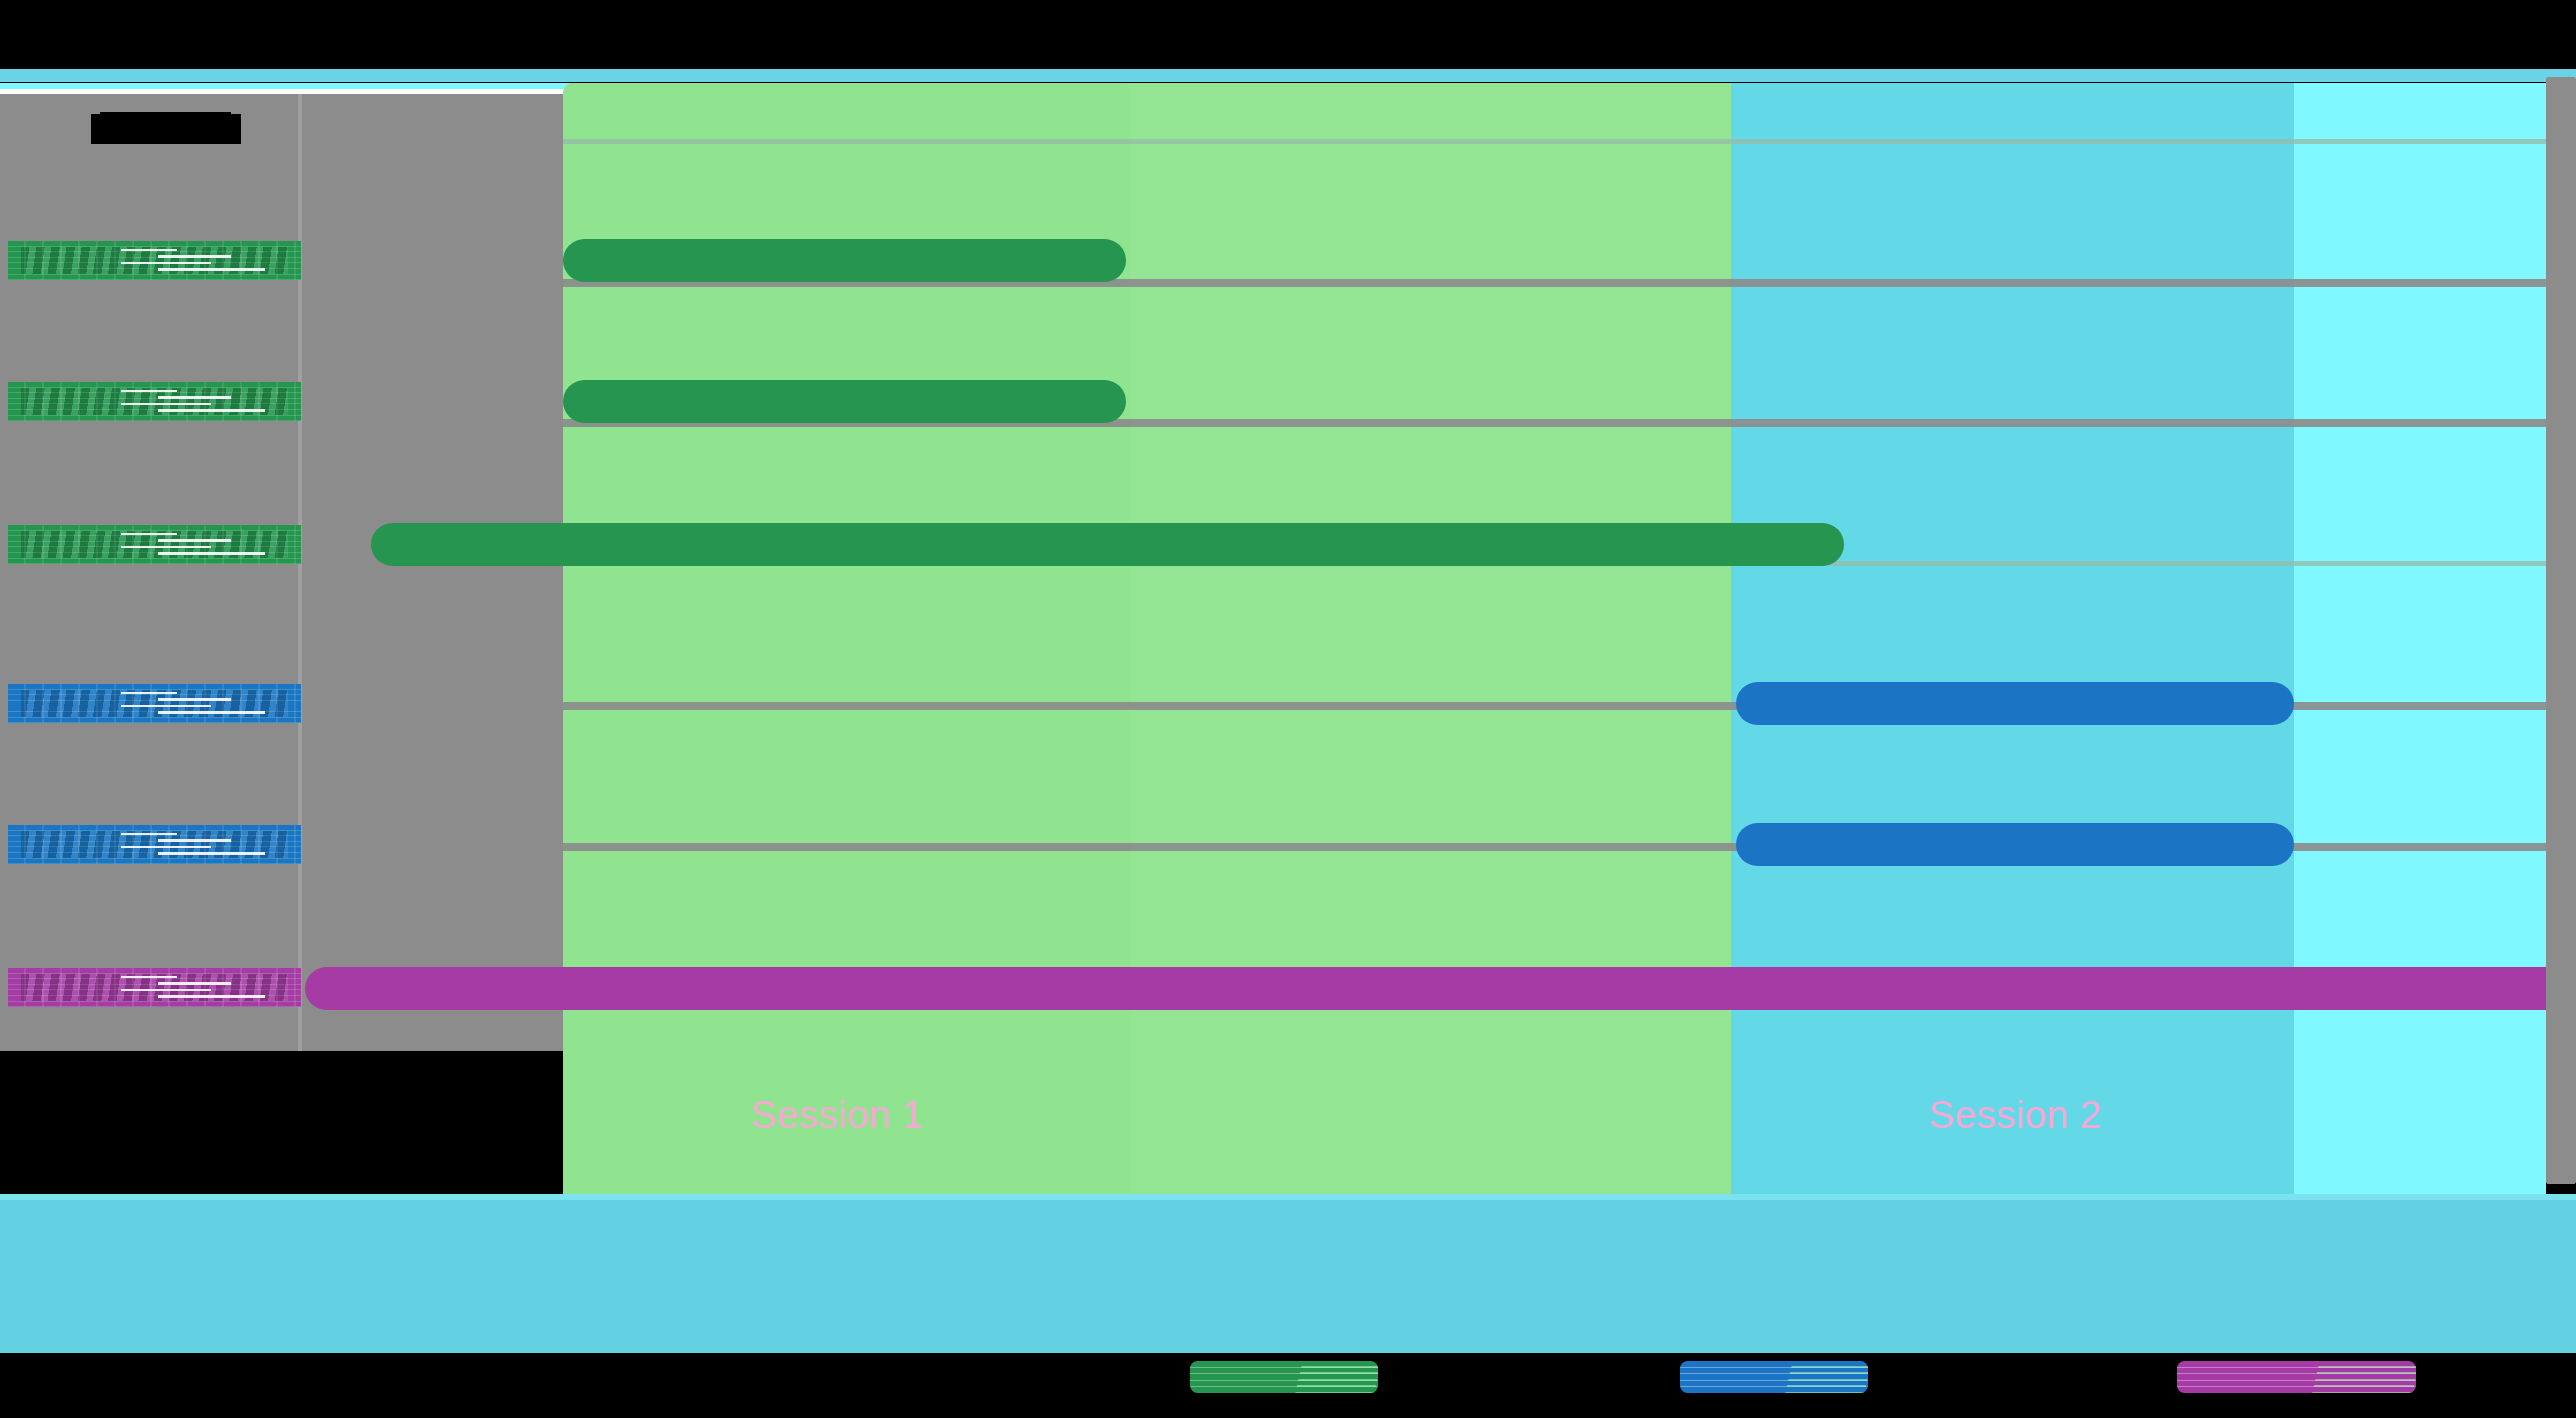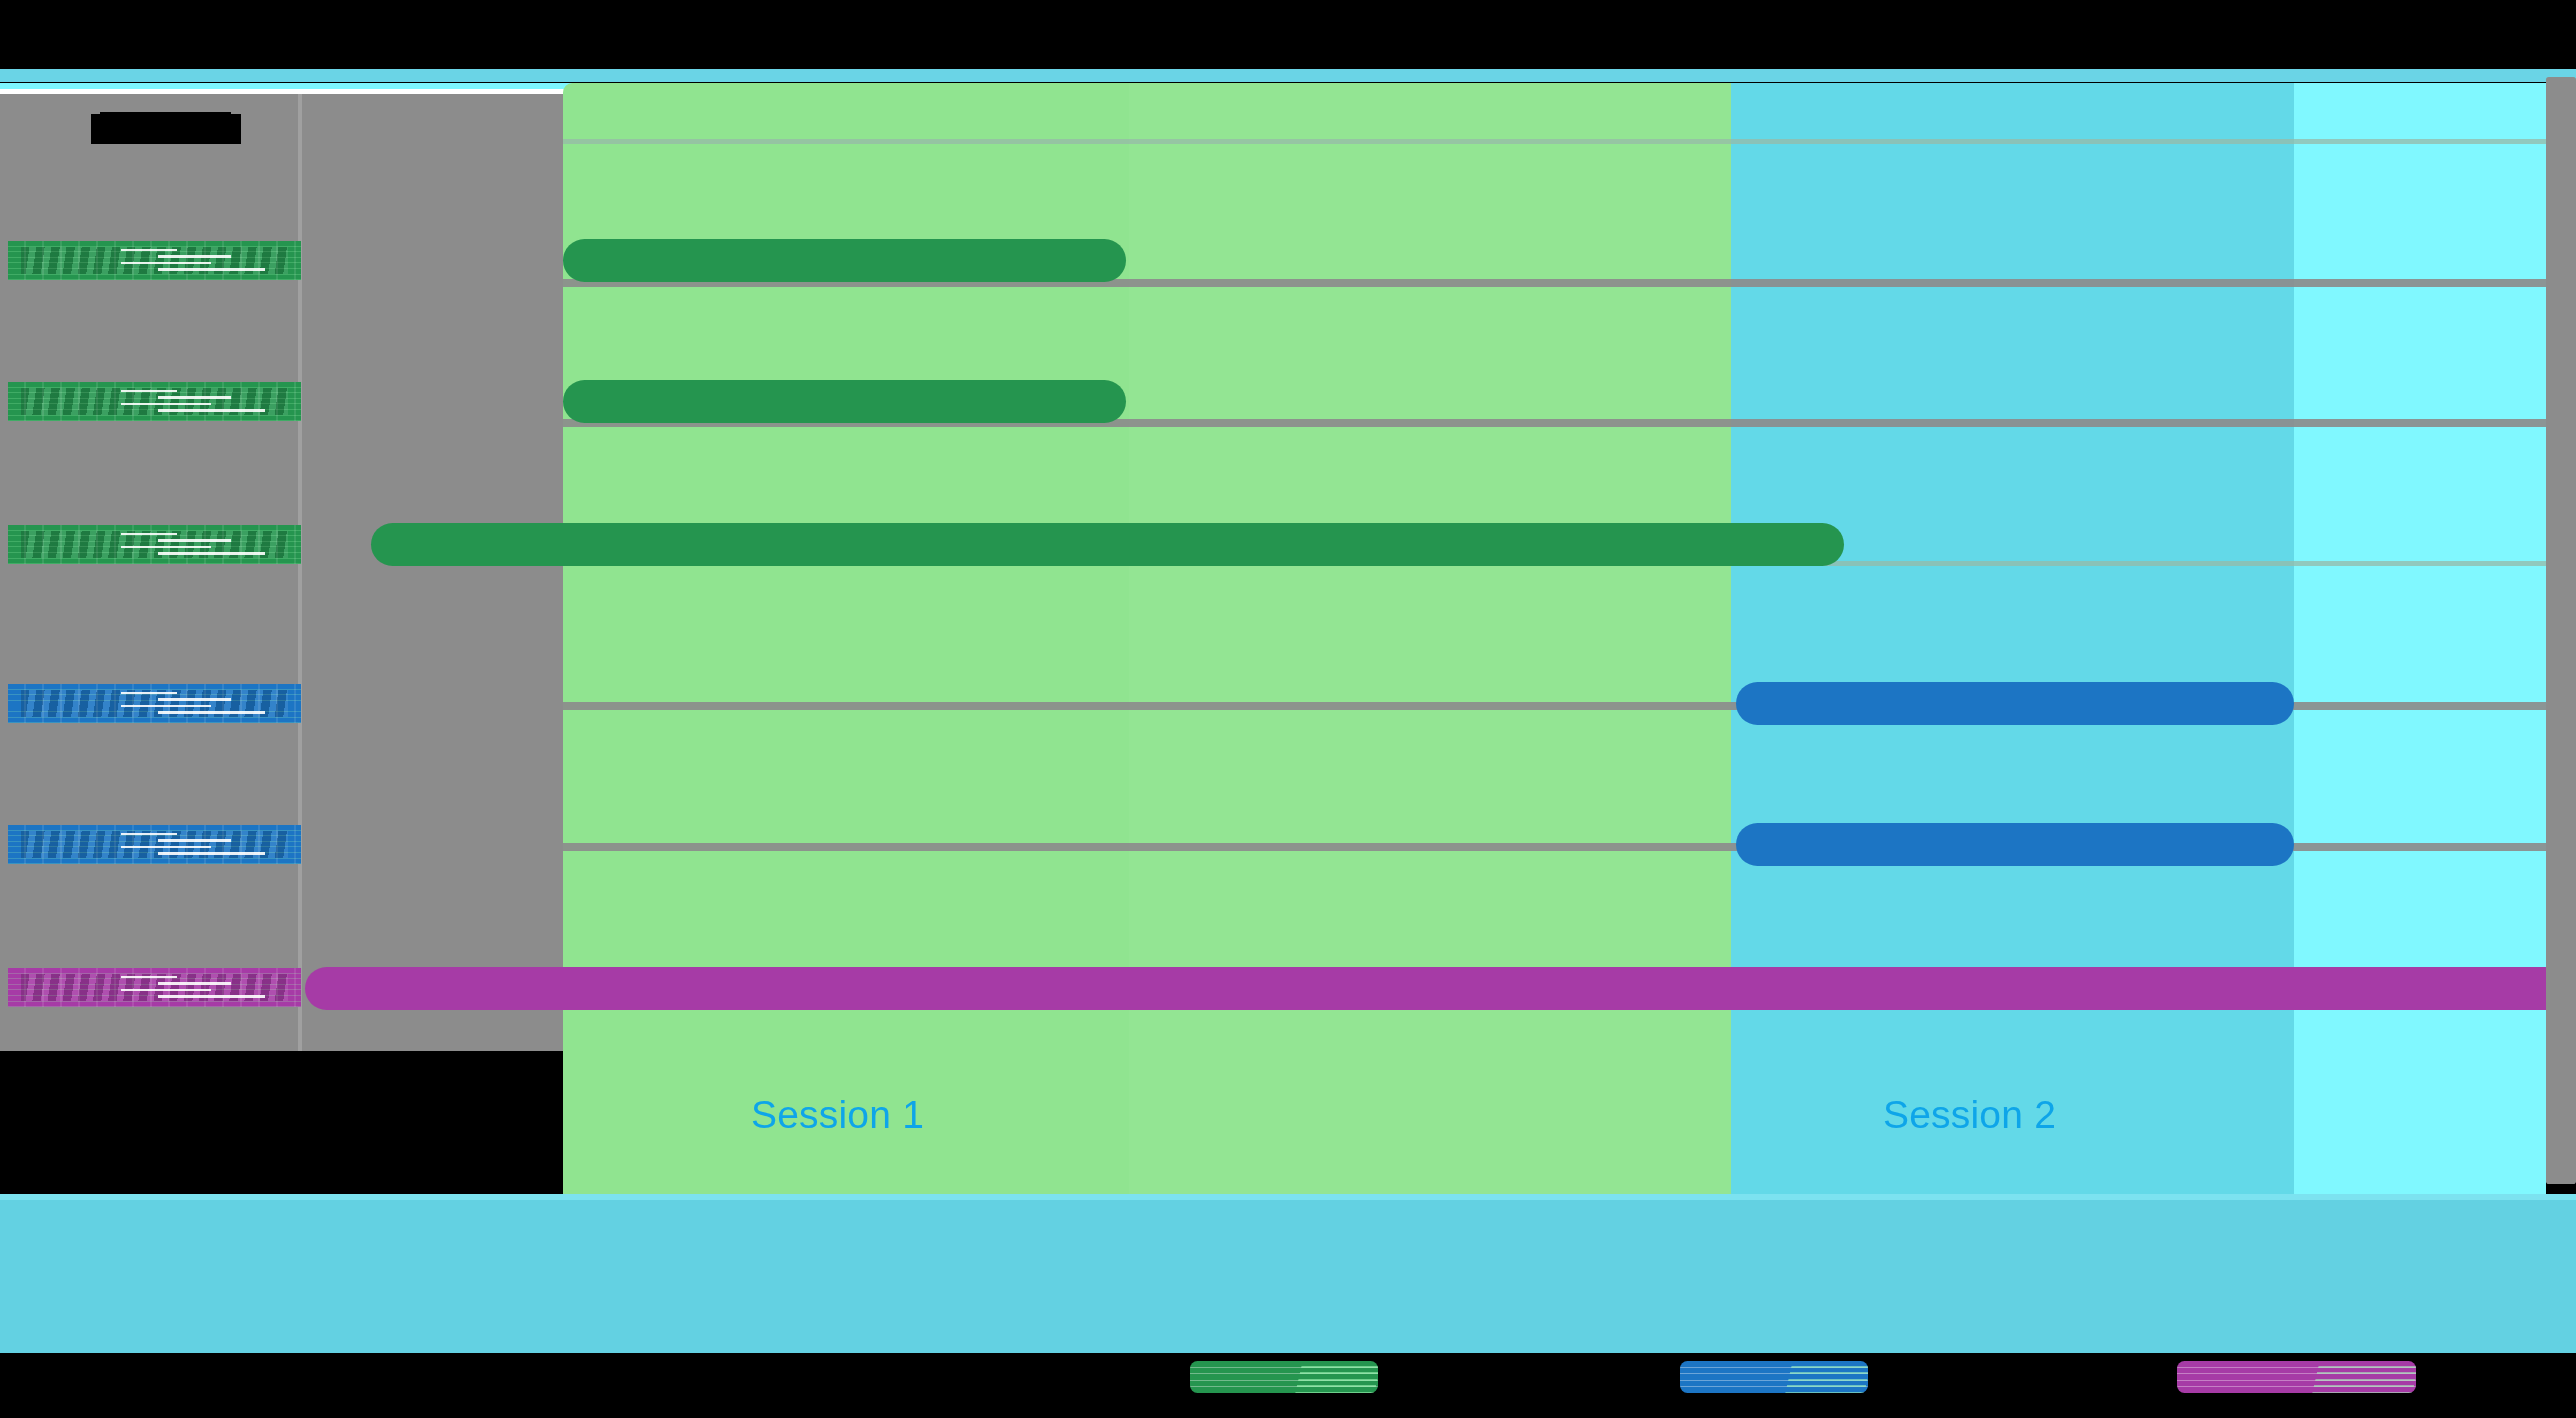--- a/index.html
+++ b/index.html
@@ -47,21 +47,21 @@
        repeating-linear-gradient(to right, rgba(255,255,255,.00) 0 16px, rgba(255,255,255,.10) 16px 18px);}
   .rowlabel .slash{position:absolute;top:5.6px;left:13px;right:13px;bottom:5.6px;
      background:repeating-linear-gradient(98deg, rgba(0,0,0,.18) 0 8.4px, rgba(255,255,255,.10) 8.4px 15px);}
   .rowlabel .hi{position:absolute;height:2.8px;background:rgba(255,255,255,.9);}
 
   
   .hdr-redact{position:absolute;top:114px;left:91px;width:150px;height:30px;background:#000;}
   .hdr-redact2{position:absolute;top:112px;left:100px;width:131px;height:8.4px;background:#000;}
 
   
-  .session-cap{position:absolute;font-size:39px;color:#0ea5e9;letter-spacing:0.2px;white-space:nowrap;}
+  .session-cap{position:absolute;font-size:39px;color:#f9a8d4;letter-spacing:0.2px;white-space:nowrap;}
 
   
   .bottomband{position:absolute;top:1200px;left:0;width:2576px;height:153px;background:#63d1e2;}
   .bottomband-edge{position:absolute;top:1194px;left:0;width:2576px;height:6.6px;background:#7ce2f0;}
   .legend-item{position:absolute;top:1361px;height:32px;overflow:hidden;border-radius:7.5px;}
   .legend-item.green{background:#25954f;}
   .legend-item.blue{background:#1c75c4;}
   .legend-item.magenta{background:#a63ba6;}
   .legend-item .glyphs{position:absolute;inset:0;
      background:repeating-linear-gradient(to bottom, rgba(255,255,255,0) 0 5.6px, rgba(255,255,255,.35) 5.6px 6.6px);}
@@ -147,21 +147,21 @@
         <div class="slash"></div>
         <div class="hi" style="top: 7.5px; left: 113px; width: 56px;"></div>
         <div class="hi" style="top: 14px; left: 150px; width: 73px;"></div>
         <div class="hi" style="top: 20.6px; left: 113px; width: 90px;"></div>
         <div class="hi" style="top: 27px; left: 150px; width: 107px;"></div>
       </div>
       <div class="bar magenta" style="left: 305px; top: 967px; width: 2271px;"></div>
     </div>
 
   <div class="session-cap" style="left:751px;top:1093px;">Session 1</div>
-  <div class="session-cap" style="left:1883px;top:1093px;">Session 2</div>
+  <div class="session-cap" style="left:1929px;top:1093px;">Session 2</div>
 
   <div class="rightpad"></div>
 
   <div class="bottomband-edge"></div>
   <div class="bottomband"></div>
 
   <div id="legend-layer">
       <div class="legend-item green" style="left: 1190px; width: 188px;">
         <div class="glyphs"></div>
         <div class="skew"></div>

